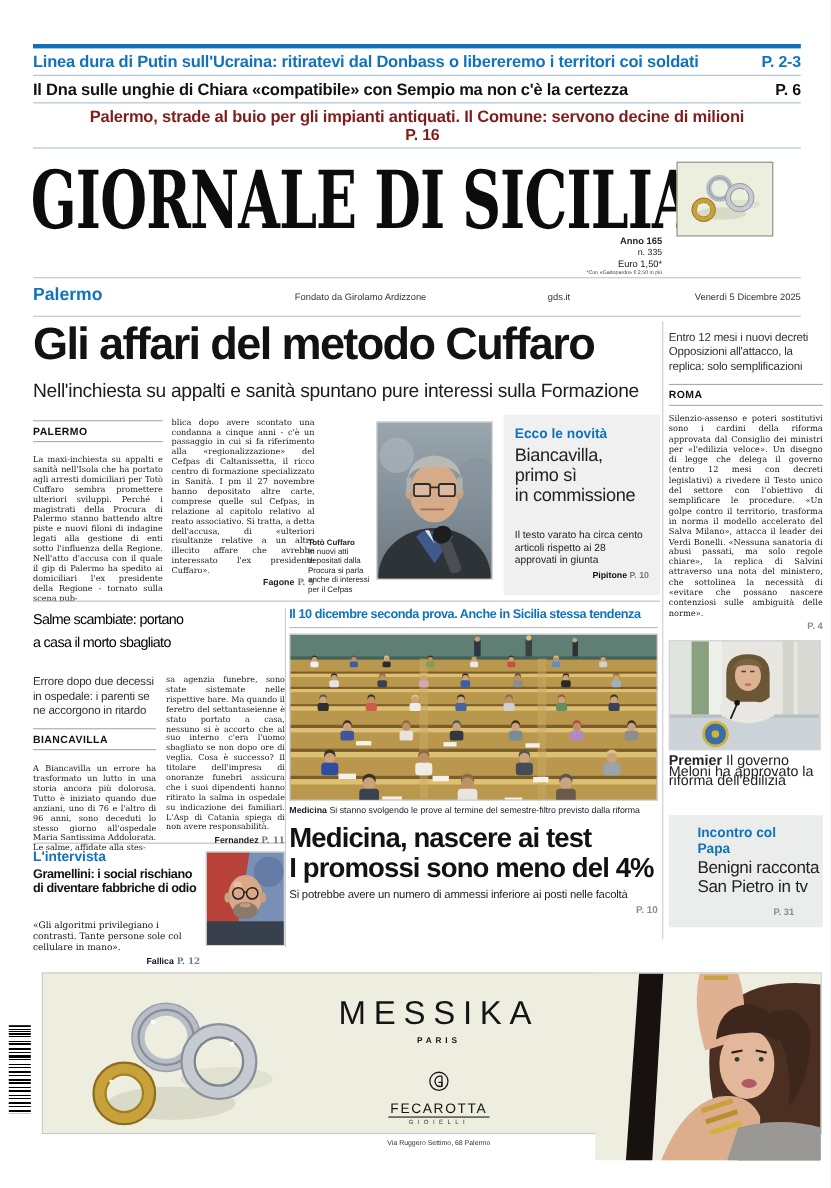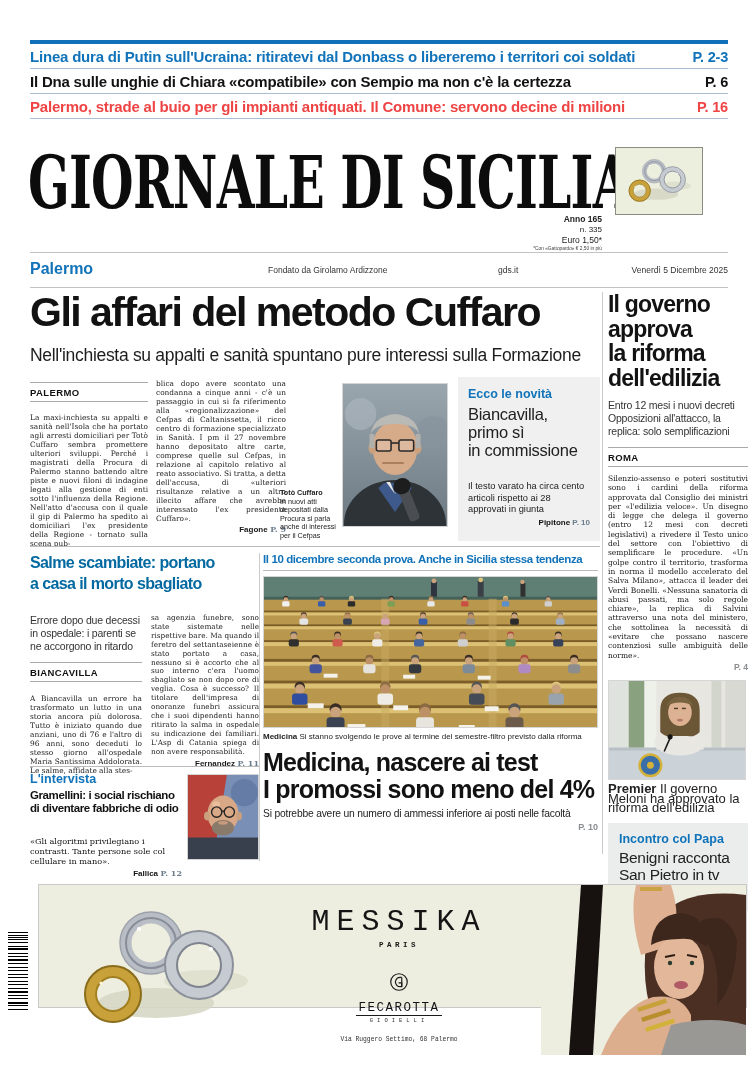--- a/index.html
+++ b/index.html
@@ -4,21 +4,21 @@
 <style>
   html,body{margin:0;padding:0;background:#e9e9e9;}
   .page{position:relative;width:755px;height:1080px;background:#ffffff;overflow:hidden;
         font-family:"Liberation Sans",sans-serif;color:#111;}
   .abs{position:absolute;}
   .serif{font-family:"DejaVu Serif",serif;}
   
   .topbar{left:30px;top:40px;width:698px;border-top:4px solid #1070b8;}
   .tb-row{display:flex;justify-content:space-between;align-items:center;
           padding:4px 0 3px 0;border-bottom:1px solid #a9bfd4;font-weight:bold;font-size:15px;letter-spacing:-0.2px;white-space:nowrap;}
-  .tb-blue{color:#1173ba;} .tb-black{color:#121212;} .tb-gray{color:#ef4444;}
+  .tb-blue{color:#1173ba;} .tb-black{color:#121212;} .tb-gray{color:#7f1d1d;flex-direction:column;}
   .tb-page{font-size:14.5px;margin-left:10px;}
   
   .mast-title{left:28px;top:146px;font-family:"DejaVu Serif",serif;font-weight:bold;font-size:66px;
               line-height:1;letter-spacing:-1px;white-space:nowrap;transform:scale(.74,1.1);transform-origin:left top;color:#0c0c0c;}
   .issue-info{left:470px;top:214px;width:132px;text-align:right;line-height:1.3;color:#222;}
   .issue-anno{font-weight:bold;font-size:8.5px;} .issue-num{font-size:8px;} .issue-euro{font-size:8.5px;}
   .issue-note{font-size:4.8px;color:#444;}
   .rings-thumb{left:615px;top:147px;width:86px;height:66px;background:#eceede;border:1px solid #8c8c84;}
   
   .dateline{left:30px;top:252px;width:698px;height:34px;border-top:1px solid #c3c3c3;border-bottom:1px solid #c3c3c3;}
@@ -45,21 +45,21 @@
   .cap-b{font-weight:bold;}
   .ecco{position:absolute;left:428px;top:88px;width:142px;height:164px;background:#eff0ef;box-sizing:border-box;padding:10px 10px;}
   .box-kicker{color:#1173ba;font-weight:bold;font-size:12.5px;}
   .ecco-h{font-size:16.5px;line-height:18px;color:#222;margin-top:4px;letter-spacing:-0.3px;}
   .ecco-h span, .h-lines span{display:block;white-space:nowrap;}
   .ecco-body{font-size:9.3px;line-height:11.5px;color:#222;margin-top:22px;}
   
   .vline{background:#cccccc;width:1px;} .hline{background:#bbbbbb;height:1px;}
   
   .salme{left:30px;top:552px;width:229px;}
-  .salme-h{font-size:16px;line-height:21px;font-weight:bold;letter-spacing:-0.6px;color:#0369a1;}
+  .salme-h{font-size:13px;line-height:21px;font-weight:normal;letter-spacing:-0.6px;color:#000000;}
   .salme-sub{position:absolute;left:0;top:62px;width:116px;font-size:10.5px;line-height:13px;letter-spacing:-0.2px;color:#333;}
   .salme-sub span{display:block;white-space:nowrap;}
   .salme-kicker{position:absolute;left:0;top:110px;width:112px;}
   .salme-c1{position:absolute;left:0;top:142px;width:112px;height:100px;}
   .salme-c2{position:absolute;left:121px;top:62px;width:108px;height:190px;font-size:7.3px;line-height:8.9px;}
   
   .medicina{left:263px;top:553px;width:335px;}
   .med-kicker{color:#1173ba;font-weight:bold;font-size:11.5px;letter-spacing:-0.4px;white-space:nowrap;}
   .med-rule{height:1px;background:#bbb;margin-top:5px;}
   .med-photo{width:335px;height:152px;margin-top:5px;}
@@ -76,25 +76,25 @@
   
   .rail{left:608px;top:292px;width:140px;}
   .rail-h{font-size:23px;line-height:24.5px;font-weight:bold;letter-spacing:-0.8px;color:#121212;}
   .rail-sub{font-size:10.5px;line-height:13px;margin-top:9px;color:#333;letter-spacing:-0.2px;}
   .rail-sub span{display:block;white-space:nowrap;}
   .rail-kicker{margin-top:9px;}
   .rail-body{margin-top:7px;font-size:7.5px;line-height:9.3px;}
   .rail-pg{text-align:right;font-weight:bold;font-size:8.5px;color:#8a8d90;margin-top:2px;}
   .rail-photo{width:138px;height:100px;margin-top:8px;}
   .rail-cap{font-size:13px;line-height:9.6px;color:#222;margin-top:4px;}
-  .papa{margin-top:10px;background:#ebedec;box-sizing:border-box;padding:9px 11px;width:140px;}
+  .papa{margin-top:26px;background:#ebedec;box-sizing:border-box;padding:9px 26px;width:140px;}
   .papa-h{font-size:15.5px;line-height:17.5px;color:#222;margin-top:3px;letter-spacing:-0.3px;}
   .papa-pg{text-align:right;font-weight:bold;font-size:8.5px;color:#8a8d90;margin-top:8px;}
   
-  .ad{left:38px;top:884px;width:709px;height:124px;background:#edeee0;border:1px solid #c9c9c9;box-sizing:border-box;font-family:Liberation Mono, monospace;}
+  .ad{left:38px;top:884px;width:709px;height:147px;background:#edeee0;border:1px solid #c9c9c9;box-sizing:border-box;}
   .ad-rings{position:absolute;left:12px;top:6px;width:220px;height:150px;}
   .ad-center{position:absolute;left:252px;top:20px;width:216px;text-align:center;color:#141414;}
   .ad-brand{font-size:30px;letter-spacing:7px;font-weight:400;}
   .ad-brand-sub{font-size:7.5px;letter-spacing:3.5px;font-weight:bold;margin-top:2px;}
   .ad-logo{margin-top:22px;}
   .ad-store{font-size:12.5px;letter-spacing:1.5px;margin-top:1px;border-bottom:1px solid #1a1a1a;display:inline-block;padding:0 2px;}
   .ad-store-sub{font-size:5.5px;letter-spacing:4px;margin-top:1px;color:#333;}
   .ad-address{font-size:6.3px;margin-top:12px;color:#333;}
   .ad-model{position:absolute;right:0;top:0;width:205px;height:170px;}
   
@@ -429,26 +429,20 @@
         <circle cx="29.5" cy="38" r="5.3" fill="none" stroke="#222222" stroke-width="1.4"></circle>
         <circle cx="42.5" cy="38" r="5.3" fill="none" stroke="#222222" stroke-width="1.4"></circle>
         <line x1="34.8" y1="37" x2="37.2" y2="37" stroke="#222222" stroke-width="1.4"></line>
         <ellipse cx="19.5" cy="42" rx="3" ry="4.5" fill="#caa07e"></ellipse>
         <ellipse cx="52.5" cy="42" rx="3" ry="4.5" fill="#caa07e"></ellipse>
       </svg>
     </div>
   </div>
 
   <div class="abs rail">
-    <div class="rail-h h-lines">
-      <span>Il governo</span>
-      <span>approva</span>
-      <span>la riforma</span>
-      <span>dell'edilizia</span>
-    </div>
     <div class="rail-sub">
       <span>Entro 12 mesi i nuovi decreti</span>
       <span>Opposizioni all'attacco, la</span>
       <span>replica: solo semplificazioni</span>
     </div>
     <div class="kicker rail-kicker">ROMA</div>
     <div class="bodytext serif rail-body">Silenzio-assenso e poteri sostitutivi sono i cardini della riforma approvata dal Consiglio dei ministri per «l'edilizia veloce». Un disegno di legge che delega il governo (entro 12 mesi con decreti legislativi) a rivedere il Testo unico del settore con l'obiettivo di semplificare le procedure. «Un golpe contro il territorio, trasforma in norma il modello accelerato del Salva Milano», attacca il leader dei Verdi Bonelli. «Nessuna sanatoria di abusi passati, ma solo regole chiare», la replica di Salvini attraverso una nota del ministero, che sottolinea la necessità di «evitare che possano nascere contenziosi sulle ambiguità delle norme».</div>
     <div class="rail-pg">P. 4</div>
     <div class="photo rail-photo">
       <svg viewBox="0 0 138 100" width="136" height="98" preserveAspectRatio="none">

